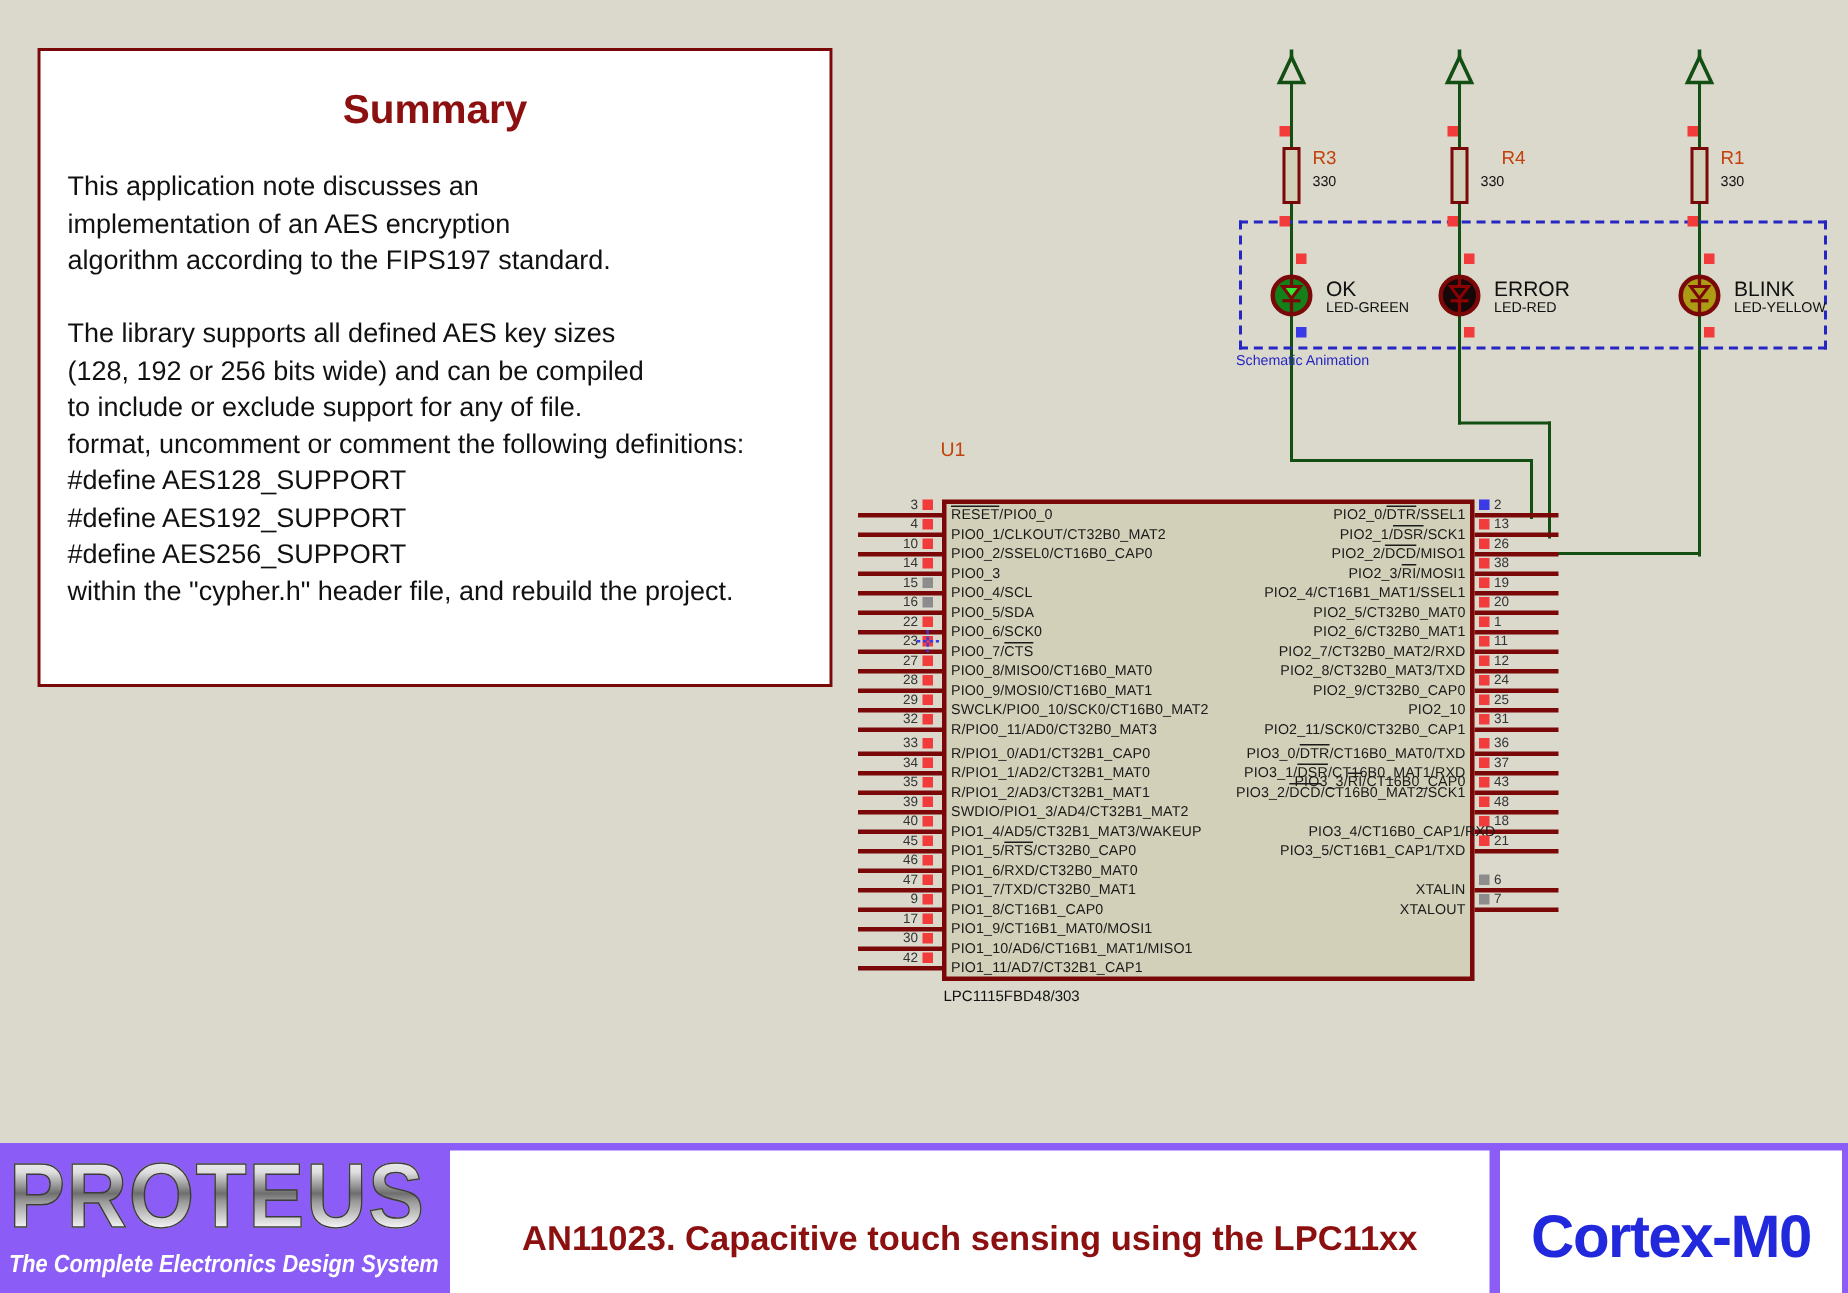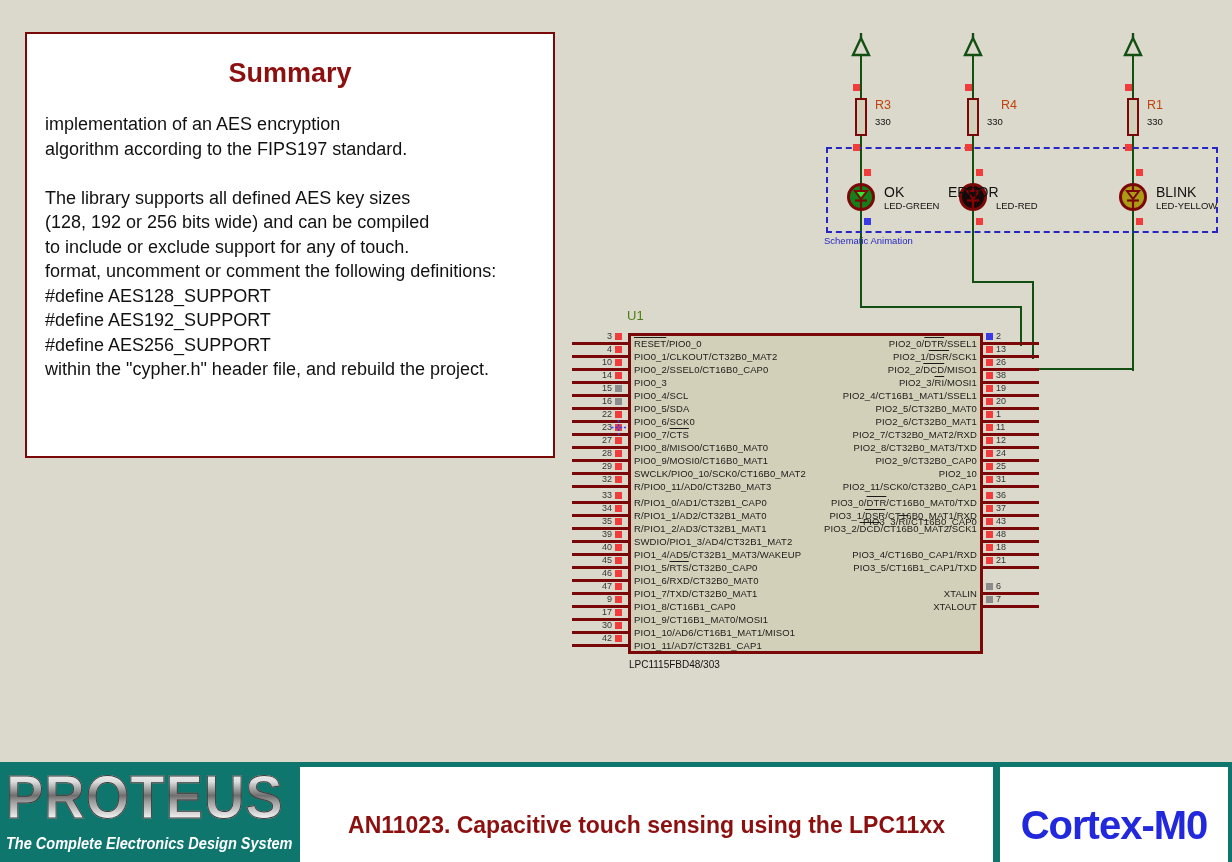--- a/index.html
+++ b/index.html
@@ -20,51 +20,52 @@
   .res-val{position:absolute;font-size:9.5px;color:#111;}
   
   .led-body{position:absolute;width:28px;height:28px;border-radius:50%;border:3px solid #7A0808;box-sizing:border-box;}
   .led-name{position:absolute;font-size:14px;color:#111;}
   .led-model{position:absolute;font-size:9.5px;color:#111;}
   
   #anim-box{position:absolute;left:826px;top:147px;width:392px;height:86px;border:2px dashed #2626C4;box-sizing:border-box;}
   #anim-label{position:absolute;left:824px;top:235px;font-size:9.5px;color:#2626C4;}
   
   #chip-body{position:absolute;left:628px;top:333px;width:355px;height:321px;background:#D3D0B9;border:3px solid #7A0808;box-sizing:border-box;}
-  #chip-ref{position:absolute;left:627px;top:308px;font-size:13px;color:#4d7c0f;}
+  #chip-ref{position:absolute;left:627px;top:292px;font-size:13px;color:#c2410c;}
   #chip-part{position:absolute;left:629px;top:659px;font-size:10px;color:#111;}
   .stub{position:absolute;height:3px;background:#7A0808;}
   .pnum{position:absolute;width:42px;font-size:9px;color:#333;line-height:10px;}
   .plabel{position:absolute;font-size:9.5px;color:#1a1a1a;line-height:11px;white-space:nowrap;letter-spacing:0.1px;}
   .plabel-r{position:absolute;left:700px;width:277px;text-align:right;}
   .ov{text-decoration:overline;}
   
-  #banner{position:absolute;left:0;top:762px;width:1232px;height:100px;background:#0f766e;}
+  #banner{position:absolute;left:0;top:762px;width:1232px;height:100px;background:#8b5cf6;}
   #proteus-logo{position:absolute;left:6px;top:0px;font-size:61px;font-weight:bold;letter-spacing:1px;transform:scaleX(0.92);transform-origin:left center;background:linear-gradient(180deg,#ffffff 0%,#dedede 28%,#6e6e6e 48%,#9a9a9a 56%,#f2f2f2 80%,#b8b8b8 100%);-webkit-background-clip:text;background-clip:text;color:transparent;-webkit-text-stroke:1px #3c3c3c;white-space:nowrap;}
   #proteus-tagline{position:absolute;left:6px;top:72px;color:#fff;font-style:italic;font-weight:bold;font-size:16.5px;transform:scaleX(0.88);transform-origin:left center;white-space:nowrap;}
   .banner-cell{position:absolute;top:5px;height:116px;background:#fff;display:flex;align-items:center;justify-content:center;}
   #title-cell{left:300px;width:693px;}
   #cpu-cell{left:1000px;width:228px;}
   #banner-title{color:#8C1010;font-weight:bold;font-size:23px;white-space:nowrap;}
   #cpu-label{color:#2228DC;font-weight:bold;font-size:40px;letter-spacing:-1px;}
 </style>
 </head>
 <body>
 
 <div id="canvas">
 
   <div id="summary-box">
     <div id="summary-title">Summary</div>
     <div id="summary-body">
+        <div>This application note discusses an</div>
         <div>implementation of an AES encryption</div>
         <div>algorithm according to the FIPS197 standard.</div>
         <div>&nbsp;</div>
         <div>The library supports all defined AES key sizes</div>
         <div>(128, 192 or 256 bits wide) and can be compiled</div>
-        <div>to include or exclude support for any of touch.</div>
+        <div>to include or exclude support for any of file.</div>
         <div>format, uncomment or comment the following definitions:</div>
         <div>#define AES128_SUPPORT</div>
         <div>#define AES192_SUPPORT</div>
         <div>#define AES256_SUPPORT</div>
         <div>within the "cypher.h" header file, and rebuild the project.</div>
       </div>
   </div>
 
   <div class="wire" style="left:860px;top:56px;width:2px;height:252px;"></div>
   <div class="wire" style="left:860px;top:306px;width:162px;height:2px;"></div>
@@ -111,21 +112,21 @@
   <div class="sq red" style="left:965px;top:144px;"></div>
   <div class="sq red" style="left:976px;top:169px;"></div>
   <div class="led-body" style="left:959px;top:183px;background:#140808;">
     <svg width="22" height="22" viewBox="0 0 22 22">
         <line x1="11" y1="0" x2="11" y2="5" stroke="#8B0000" stroke-width="2.2"></line>
         <polygon points="5,5 17,5 11,13" fill="none" stroke="#8B0000" stroke-width="2"></polygon>
         <line x1="5" y1="14.5" x2="17" y2="14.5" stroke="#8B0000" stroke-width="2.2"></line>
         <line x1="11" y1="15" x2="11" y2="22" stroke="#8B0000" stroke-width="2.2"></line>
       </svg>
   </div>
-  <div class="led-name" style="left:948px;top:184px;">ERROR</div>
+  <div class="led-name" style="left:996px;top:184px;">ERROR</div>
   <div class="led-model" style="left:996px;top:200px;">LED-RED</div>
   <div class="sq red" style="left:976px;top:218px;"></div>
 
   <svg class="abs" style="left:1122px;top:32px;" width="22" height="26" viewBox="0 0 22 26">
       <line x1="11" y1="1" x2="11" y2="6" stroke="#134E13" stroke-width="2.4"></line>
       <path d="M11,6 L3,23 L19,23 Z" fill="none" stroke="#134E13" stroke-width="2.4"></path>
     </svg>
   <div class="sq red" style="left:1125px;top:84px;"></div>
   <div class="res-body" style="left:1127px;top:98px;"></div>
   <div class="res-ref" style="left:1147px;top:98px;">R1</div>
@@ -304,21 +305,21 @@
       <div class="sq red" style="left: 986px; top: 518px;"></div>
       <div class="pnum" style="left: 996px; top: 516px;">43</div>
       <div class="plabel plabel-r" style="top: 523px;">PIO3_2/<span class="ov">DCD</span>/CT16B0_MAT2/SCK1</div>
       <div class="stub" style="left: 983px; top: 540px; width: 56px;"></div>
       <div class="sq red" style="left: 986px; top: 531px;"></div>
       <div class="pnum" style="left: 996px; top: 529px;">48</div>
       <div class="plabel plabel-r" style="top: 516px;">PIO3_3/<span class="ov">RI</span>/CT16B0_CAP0</div>
       <div class="stub" style="left: 983px; top: 553px; width: 56px;"></div>
       <div class="sq red" style="left: 986px; top: 544px;"></div>
       <div class="pnum" style="left: 996px; top: 542px;">18</div>
-      <div class="plabel plabel-r" style="top: 549px;">PIO3_4/CT16B0_CAP1/RXD</div>
+      <div class="plabel plabel-r" style="top: 549px; margin-left: 20px;">PIO3_4/CT16B0_CAP1/RXD</div>
       <div class="stub" style="left: 983px; top: 566px; width: 56px;"></div>
       <div class="sq red" style="left: 986px; top: 557px;"></div>
       <div class="pnum" style="left: 996px; top: 555px;">21</div>
       <div class="plabel plabel-r" style="top: 562px;">PIO3_5/CT16B1_CAP1/TXD</div>
       <div class="stub" style="left: 983px; top: 592px; width: 56px;"></div>
       <div class="sq gray" style="left: 986px; top: 583px;"></div>
       <div class="pnum" style="left: 996px; top: 581px;">6</div>
       <div class="plabel plabel-r" style="top: 588px;">XTALIN</div>
       <div class="stub" style="left: 983px; top: 605px; width: 56px;"></div>
       <div class="sq gray" style="left: 986px; top: 596px;"></div>

